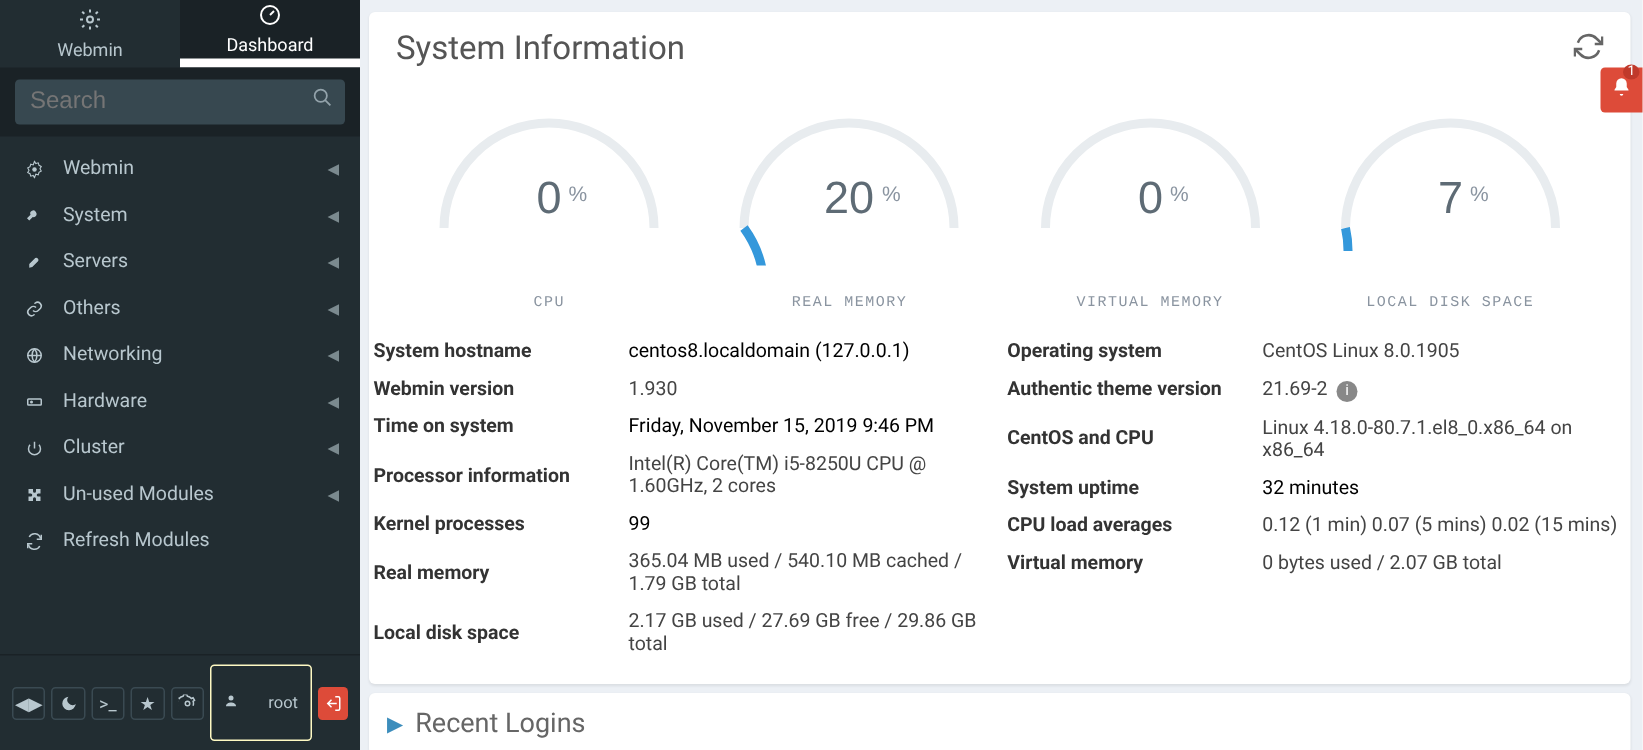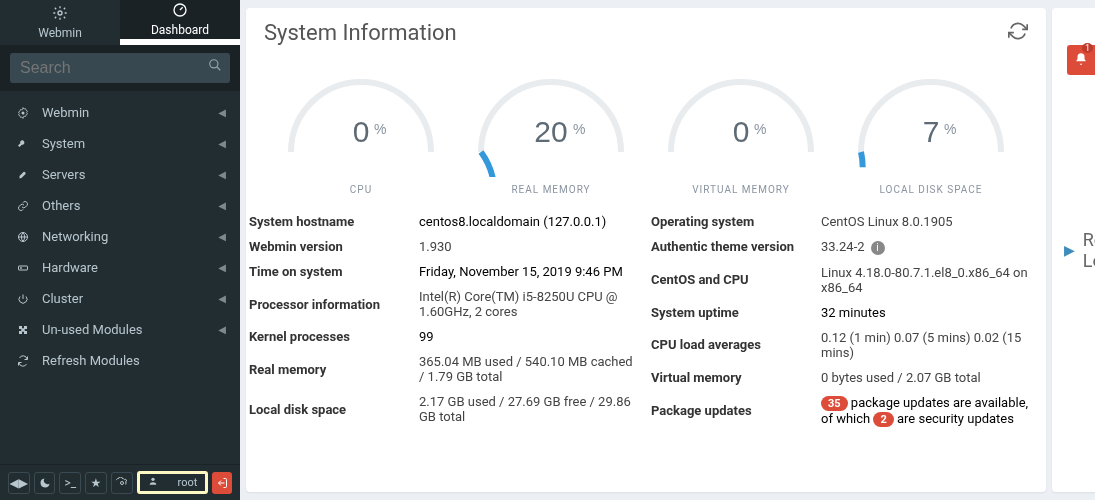--- a/index.html
+++ b/index.html
@@ -16,39 +16,39 @@
   .search-wrap { padding: 8px 10px; background: #1a2226; }
   .search { position: relative; }
   .search input { width: 100%; background: #374850; border: none; color: #ccc; padding: 6px 28px 6px 10px; border-radius: 3px; font-size: 16px; }
   .search .sicon { position: absolute; right: 8px; top: 5px; color: #93a3ab; }
   .nav { flex: 1; overflow-y: auto; padding-top: 6px; }
   .nav-item { display: flex; align-items: center; padding: 8px 14px; cursor: pointer; font-size: 13px; color: #b8c7ce; }
   .nav-item .nicon { width: 18px; height: 14px; margin-right: 10px; display: inline-flex; align-items: center; justify-content: center; }
   .nav-item .chev { margin-left: auto; font-size: 10px; color: #7b8a8f; }
   .bottom-bar { display: flex; align-items: center; gap: 4px; padding: 6px 8px; border-top: 1px solid #1a2226; background: #222d32; }
   .bb-btn { width: 24px; height: 22px; border: 1px solid #3a4a52; border-radius: 3px; display: inline-flex; align-items: center; justify-content: center; color: #b8c7ce; font-size: 12px; cursor: pointer; }
-  .bb-root { border: 3px solid #fef9c3; border-radius: 3px; padding: 2px 8px; display: inline-flex; align-items: center; gap: 20px; font-size: 11px; color: #b8c7ce; }
+  .bb-root { border: 1px solid #fef9c3; border-radius: 3px; padding: 18px 8px; display: inline-flex; align-items: center; gap: 20px; font-size: 11px; color: #b8c7ce; }
   .bb-logout { width: 22px; height: 22px; background: #dd4b39; border-radius: 3px; display: inline-flex; align-items: center; justify-content: center; color: #fff; cursor: pointer; margin-left: auto; }
 
   
-  .main { flex: 1; background: #ecf0f5; display: flex; flex-direction: row; padding: 8px 8px 8px 6px; gap: 6px; overflow: hidden; }
+  .main { flex: 1; background: #ecf0f5; display: flex; flex-direction: column; padding: 8px 8px 8px 6px; gap: 6px; overflow: hidden; }
   .panel { background: #fff; border-radius: 4px; box-shadow: 0 1px 2px rgba(0,0,0,0.08); }
   .panel-header { padding: 12px 18px; display: flex; align-items: center; }
   .panel-header h1 { font-size: 22px; font-weight: 400; color: #555; }
   .panel-header .refresh { margin-left: auto; color: #666; cursor: pointer; }
 
   .gauges { display: flex; justify-content: space-around; padding: 10px 20px 14px; }
   .gauge { width: 190px; display: flex; flex-direction: column; align-items: center; }
   .gauge svg { width: 170px; height: 110px; }
   .gauge .val { font-family: Arial, sans-serif; }
   .gauge .big { font-size: 30px; font-weight: 300; fill: #5e6b75; }
   .gauge .pct { font-size: 14px; fill: #8a94a0; }
   .gauge .track { stroke: #e8ecef; }
   .gauge .fill { stroke: #3498db; }
-  .gauge .cap { font-size: 10px; letter-spacing: 1px; color: #8a94a0; text-align: center; margin-top: 7px; text-transform: uppercase; }
+  .gauge .cap { font-size: 10px; letter-spacing: 1px; color: #8a94a0; text-align: center; margin-top: 20px; text-transform: uppercase; font-family: Liberation Mono, monospace; }
 
   .info-grid { display: grid; grid-template-columns: 1fr 1fr; column-gap: 10px; padding: 0 3px 14px; }
   .row { display: flex; padding: 5px 0; font-size: 13px; align-items: center; }
   .row .label { width: 170px; font-weight: 700; color: #333; }
   .row .value { flex: 1; color: #444; }
   .link { color: #000000; cursor: pointer; }
   .badge { display: inline-block; padding: 1px 7px; border-radius: 9px; background: #dd4b39; color: #fff; font-size: 11px; font-weight: 700; }
   .info-icon { display:inline-flex; width:14px; height:14px; border-radius:50%; background:#888; color:#fff; align-items:center; justify-content:center; font-size:10px; margin-left:6px; }
 
   .collapsed { display: flex; align-items: center; padding: 10px 12px; font-size: 18px; font-weight: 400; color: #666; cursor: pointer; }
@@ -298,41 +298,37 @@
               <span class="value"><span>2.17 GB used / 27.69 GB free / 29.86 GB total</span></span>
             </div>
           </div>
         <div id="col-right">
             <div class="row">
               <span class="label">Operating system</span>
               <span class="value"><span>CentOS Linux 8.0.1905</span></span>
             </div>
             <div class="row">
               <span class="label">Authentic theme version</span>
-              <span class="value"><span>33.24-2</span><span class="info-icon">i</span></span>
+              <span class="value"><span>21.69-2</span><span class="info-icon">i</span></span>
             </div>
             <div class="row">
               <span class="label">CentOS and CPU</span>
               <span class="value"><span>Linux 4.18.0-80.7.1.el8_0.x86_64 on x86_64</span></span>
             </div>
             <div class="row">
               <span class="label">System uptime</span>
               <span class="value"><span class="link">32 minutes</span></span>
             </div>
             <div class="row">
               <span class="label">CPU load averages</span>
               <span class="value"><span>0.12 (1 min) 0.07 (5 mins) 0.02 (15 mins)</span></span>
             </div>
             <div class="row">
               <span class="label">Virtual memory</span>
               <span class="value"><span>0 bytes used / 2.07 GB total</span></span>
-            </div>
-            <div class="row">
-              <span class="label">Package updates</span>
-              <span class="value"><span class="badge">35</span><span class="link"> package updates are available, of which </span><span class="badge">2</span><span class="link"> are security updates</span></span>
             </div>
           </div>
       </div>
     </div>
 
     <div class="panel collapsed">
       <span class="chev">▶</span>
       <span>Recent Logins</span>
     </div>
 

